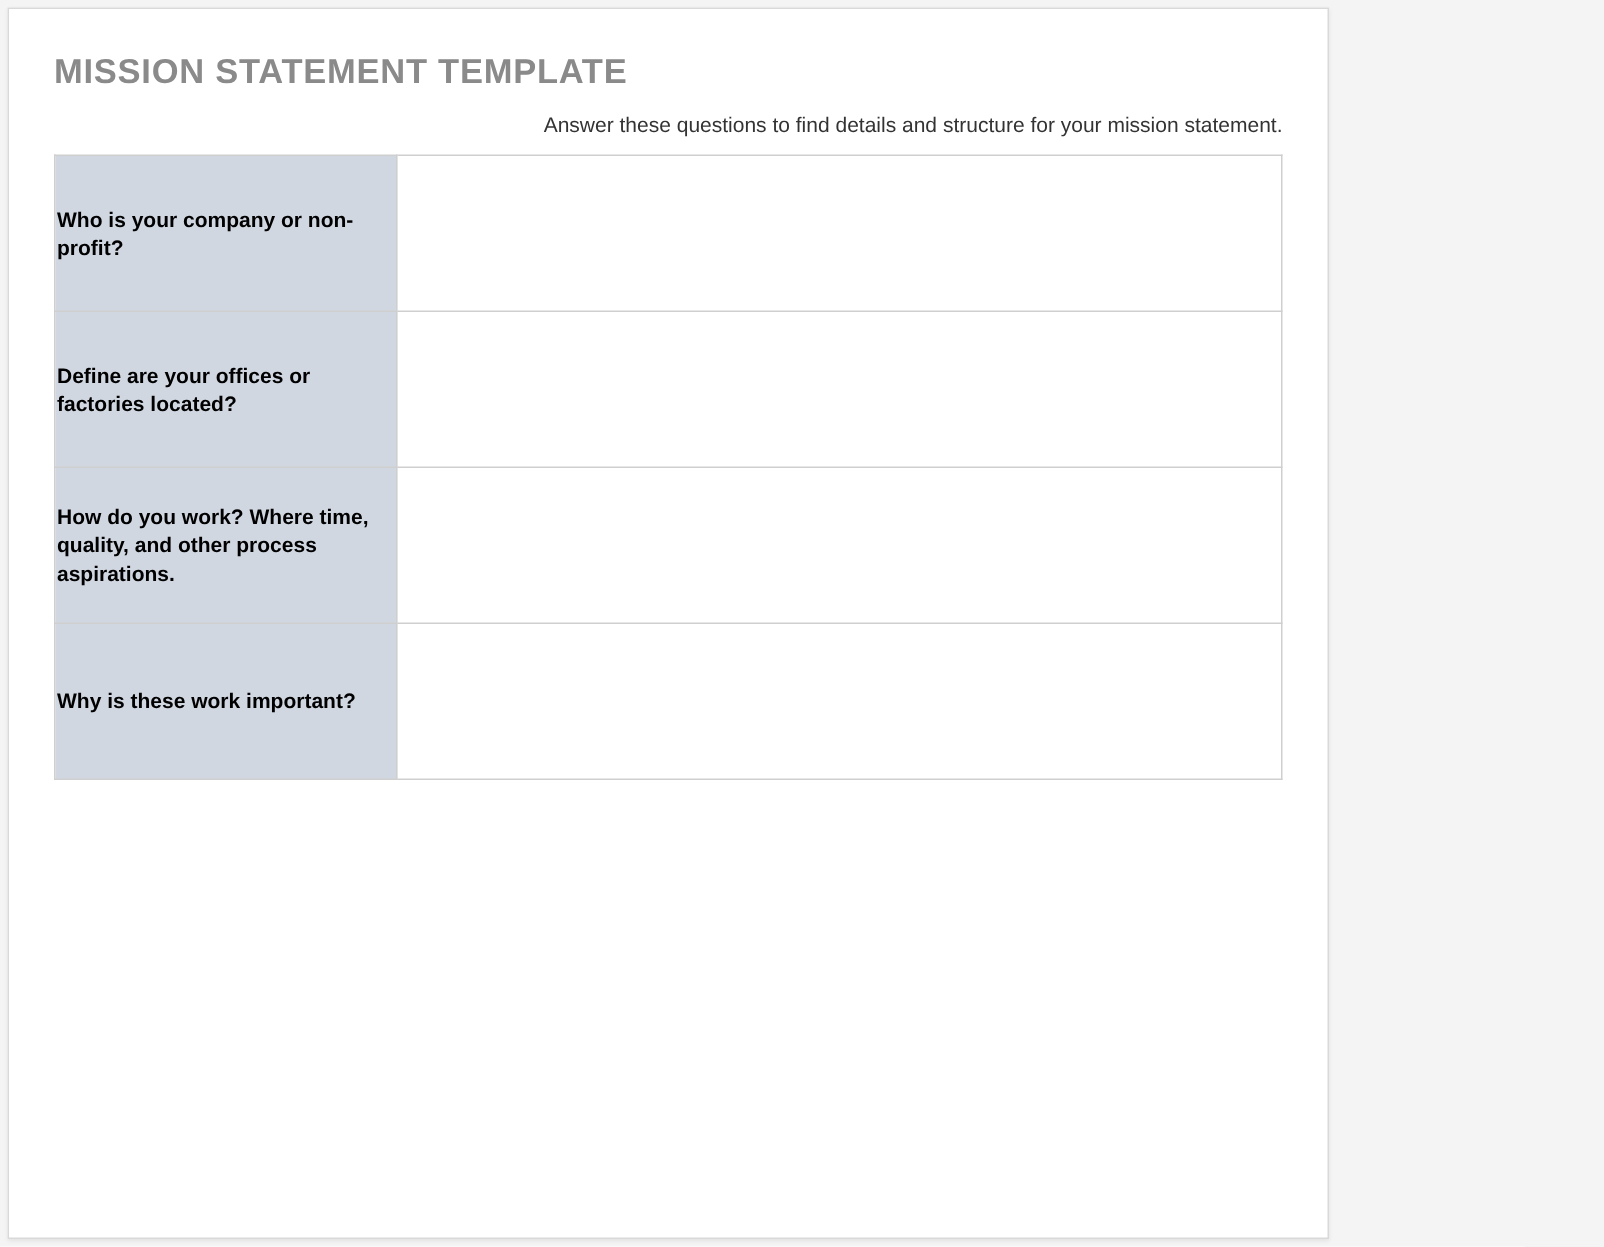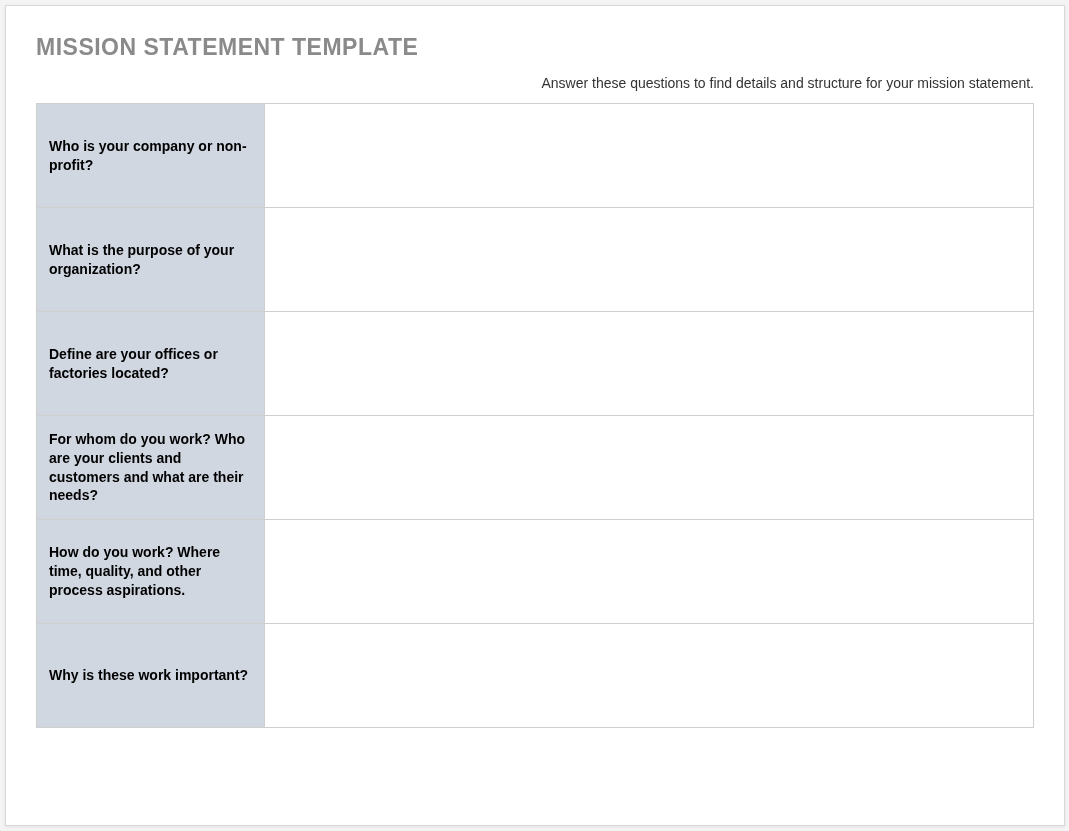--- a/index.html
+++ b/index.html
@@ -5,21 +5,21 @@
     * { box-sizing: border-box; margin: 0; padding: 0; }
     body {
       background: #f4f4f4;
       font-family: Arial, Helvetica, sans-serif;
       padding: 0;
       width: 1069px;
       height: 831px;
     }
     .page {
       background: #ffffff;
-      width: 1060px;
+      width: 881px;
       height: 821px;
       margin: 5px;
       border: 1px solid #d9d9d9;
       box-shadow: 0 1px 3px rgba(0,0,0,0.08);
       padding: 28px 30px 20px 30px;
       position: relative;
     }
     h1[data-name="page-title"] {
       color: #8a8a8a;
       font-size: 23px;
@@ -36,21 +36,21 @@
     table.qtable {
       width: 100%;
       border-collapse: collapse;
       table-layout: fixed;
     }
     table.qtable col.col-q { width: 228px; }
     table.qtable td {
       border: 1px solid #cfcfcf;
       height: 104px;
       vertical-align: middle;
-      padding: 0 12px;
+      padding: 0 1px;
     }
     td.qcell {
       background: #d0d7e1;
       font-size: 14px;
       font-weight: bold;
       color: #000;
       line-height: 1.35;
     }
     td.acell {
       background: #ffffff;
@@ -66,29 +66,21 @@
     <colgroup>
       <col class="col-q">
       <col class="col-a">
     </colgroup>
     <tbody>
       <tr data-name="table-row">
         <td class="qcell" data-name="question-cell">Who is your company or non-profit?</td>
         <td class="acell" data-name="answer-cell"></td>
       </tr>
       <tr data-name="table-row">
-        <td class="qcell" data-name="question-cell">What is the purpose of your organization?</td>
-        <td class="acell" data-name="answer-cell"></td>
-      </tr>
-      <tr data-name="table-row">
         <td class="qcell" data-name="question-cell">Define are your offices or factories located?</td>
-        <td class="acell" data-name="answer-cell"></td>
-      </tr>
-      <tr data-name="table-row">
-        <td class="qcell" data-name="question-cell">For whom do you work? Who are your clients and customers and what are their needs?</td>
         <td class="acell" data-name="answer-cell"></td>
       </tr>
       <tr data-name="table-row">
         <td class="qcell" data-name="question-cell">How do you work? Where time, quality, and other process aspirations.</td>
         <td class="acell" data-name="answer-cell"></td>
       </tr>
       <tr data-name="table-row">
         <td class="qcell" data-name="question-cell">Why is these work important?</td>
         <td class="acell" data-name="answer-cell"></td>
       </tr>

